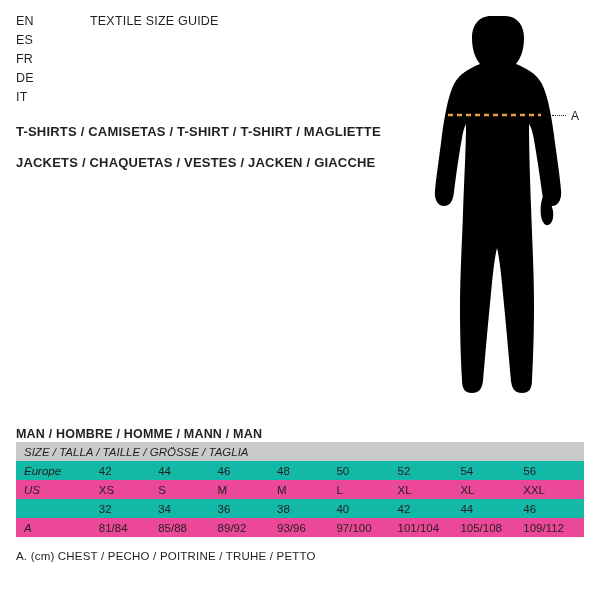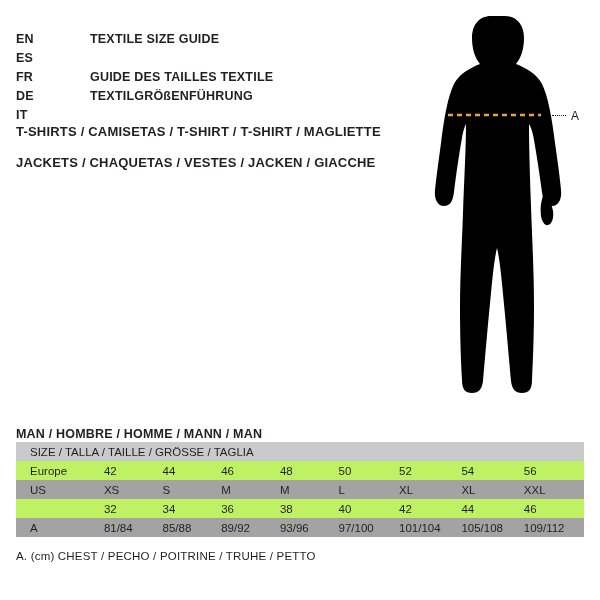--- a/index.html
+++ b/index.html
@@ -19,23 +19,22 @@
   .page {
     position: relative;
     width: 600px;
     height: 600px;
   }
 
   
   .lang-block {
     position: absolute;
     left: 16px;
-    top: 32px;
+    top: 14px;
     width: 380px;
-    font-weight: bold;
   }
   .lang-row {
     display: flex;
     align-items: baseline;
     height: 19px;
     font-size: 12.5px;
     letter-spacing: 0.2px;
   }
   .lang-code {
     width: 44px;
@@ -111,37 +110,38 @@
   table.size-table th {
     padding: 0;
     height: 19px;
     text-align: left;
     font-weight: normal;
     vertical-align: middle;
   }
   table.size-table th.hdr-label,
   table.size-table td.row-label {
     width: 86px;
-    padding-left: 14px;
+    padding-left: 8px;
+    font-style: italic;
   }
   table.size-table td.val,
   table.size-table th.val {
     width: 68px;
     padding-left: 2px;
   }
   tr.row-head td,
   tr.row-head th {
     background: #c9cacc;
     font-size: 11.5px;
   }
   tr.row-shade td {
-    background: #bef264;
+    background: #14b8a6;
   }
   tr.row-plain td {
-    background: #a3a3a3;
+    background: #ec4899;
   }
 
   .footnote {
     position: absolute;
     left: 16px;
     top: 550px;
     font-size: 11.5px;
     letter-spacing: 0.2px;
   }
 </style>
@@ -153,25 +153,23 @@
   <div class="lang-block">
     <div class="lang-row">
       <span class="lang-code">EN</span>
       <span class="lang-text">TEXTILE SIZE GUIDE</span>
     </div>
     <div class="lang-row">
       <span class="lang-code">ES</span>
     </div>
     <div class="lang-row">
       <span class="lang-code">FR</span>
-      <span class="lang-text">GUIDE DES TAILLES TEXTILE</span>
     </div>
     <div class="lang-row">
       <span class="lang-code">DE</span>
-      <span class="lang-text">TEXTILGRÖßENFÜHRUNG</span>
     </div>
     <div class="lang-row">
       <span class="lang-code">IT</span>
     </div>
   </div>
 
   <div class="cat-block">
     <div class="cat-line">T-SHIRTS / CAMISETAS / T-SHIRT / T-SHIRT / MAGLIETTE</div>
     <div class="cat-line">JACKETS / CHAQUETAS / VESTES / JACKEN / GIACCHE</div>
   </div>

